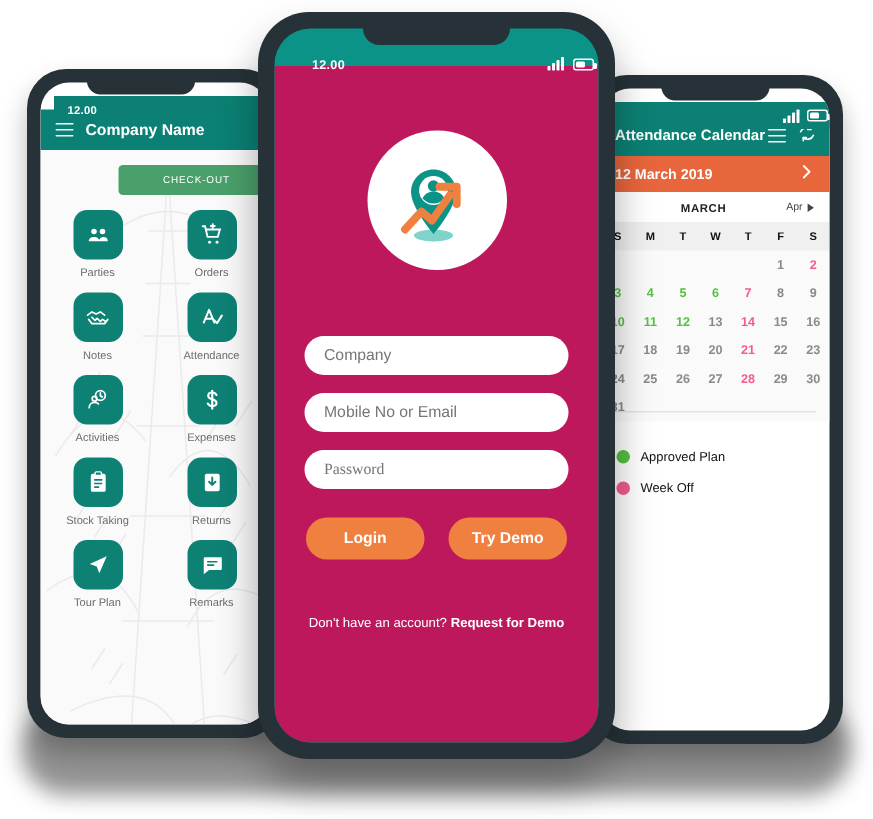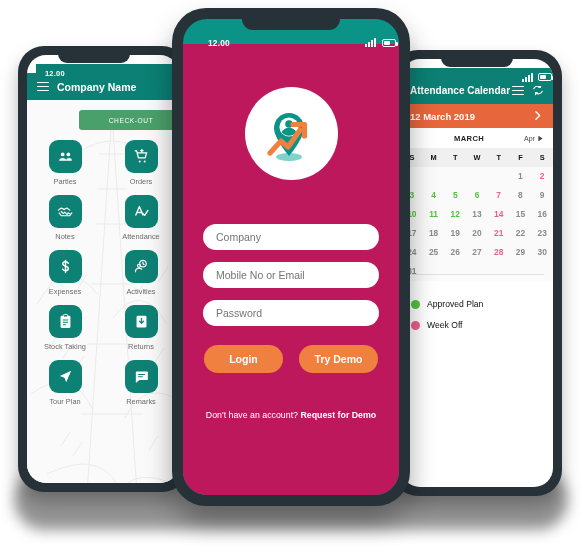--- a/index.html
+++ b/index.html
@@ -177,21 +177,21 @@
   }
   .logo{
     margin-top:43px; width:93px; height:93px; border-radius:50%;
     background:#fff; display:flex; align-items:center; justify-content:center;
   }
   .field{
     margin-top:0; width:176px; height:26px; border-radius:13px;
     background:#fff; display:flex; align-items:center; padding:0 13px;
     font-size:10.5px; color:#757575; border:none; outline:none;
   }
-  .f1{ margin-top:44px; } .f2{ margin-top:12px; } .f3{ margin-top:12px; }
+  .f1{ margin-top:44px; } .f2{ margin-top:12px; } .f3{ margin-top:12px;font-family:Liberation Serif, serif; }
   .btnrow{ margin-top:19px; display:flex; gap:16px; }
   .btn{
     background:#f0803f; color:#fff; border:none; border-radius:15px;
     height:28px; font-size:10.5px; font-weight:bold;
     display:flex; align-items:center; justify-content:center; cursor:pointer;
   }
   .btn-login{ width:79px; } .btn-demo{ width:79px; }
   .signup{ margin-top:37px; font-size:8.8px; color:#fff; }
   .signup b{ font-weight:bold; }
 </style>
@@ -282,38 +282,38 @@
               <svg width="17" height="17" viewBox="0 0 24 24" fill="none" stroke="#fff" stroke-width="1.9" stroke-linecap="round" stroke-linejoin="round">
                 <path d="M4 17L9 5l5 12M5.8 13.4h6.4"></path>
                 <path d="M13.5 14.5l3 3 4.5-7"></path>
               </svg>
             </div>
             <div class="glabel">Attendance</div>
           </div>
 
           <div class="gcell">
             <div class="gtile">
-              <svg width="17" height="17" viewBox="0 0 24 24" fill="none" stroke="#fff" stroke-width="2" stroke-linecap="round">
-                <path d="M12 3.5v17"></path>
-                <path d="M16 7.5c-.8-1.6-2.3-2.3-4-2.3-2.2 0-3.8 1.1-3.8 3S10 11 12 11.6s4 1.3 4 3.3-1.8 3.1-4 3.1c-1.9 0-3.4-.8-4.2-2.4"></path>
-              </svg>
-            </div>
-            <div class="glabel">Expenses</div>
-          </div>
-
-          <div class="gcell">
-            <div class="gtile">
               <svg width="17" height="17" viewBox="0 0 24 24" fill="none" stroke="#fff" stroke-width="1.6" stroke-linecap="round">
                 <circle cx="14" cy="8" r="4.6"></circle>
                 <path d="M14 5.6v2.6l1.8 1.2"></path>
                 <path d="M3.5 19.5c0-3 2.2-5 5-5 1.5 0 2.8.5 3.7 1.4"></path>
                 <circle cx="8.5" cy="11" r="2.2"></circle>
               </svg>
             </div>
             <div class="glabel">Activities</div>
+          </div>
+
+          <div class="gcell">
+            <div class="gtile">
+              <svg width="17" height="17" viewBox="0 0 24 24" fill="none" stroke="#fff" stroke-width="2" stroke-linecap="round">
+                <path d="M12 3.5v17"></path>
+                <path d="M16 7.5c-.8-1.6-2.3-2.3-4-2.3-2.2 0-3.8 1.1-3.8 3S10 11 12 11.6s4 1.3 4 3.3-1.8 3.1-4 3.1c-1.9 0-3.4-.8-4.2-2.4"></path>
+              </svg>
+            </div>
+            <div class="glabel">Expenses</div>
           </div>
 
           <div class="gcell">
             <div class="gtile">
               <svg width="17" height="17" viewBox="0 0 24 24" fill="#fff">
                 <rect x="5" y="4" width="14" height="17" rx="1.8"></rect>
                 <rect x="9" y="2.2" width="6" height="3.4" rx="1.2" fill="#0e8175" stroke="#fff" stroke-width="1.3"></rect>
                 <rect x="8" y="9" width="8" height="1.5" rx=".7" fill="#0e8175"></rect>
                 <rect x="8" y="12.4" width="8" height="1.5" rx=".7" fill="#0e8175"></rect>
                 <rect x="8" y="15.8" width="5" height="1.5" rx=".7" fill="#0e8175"></rect>

